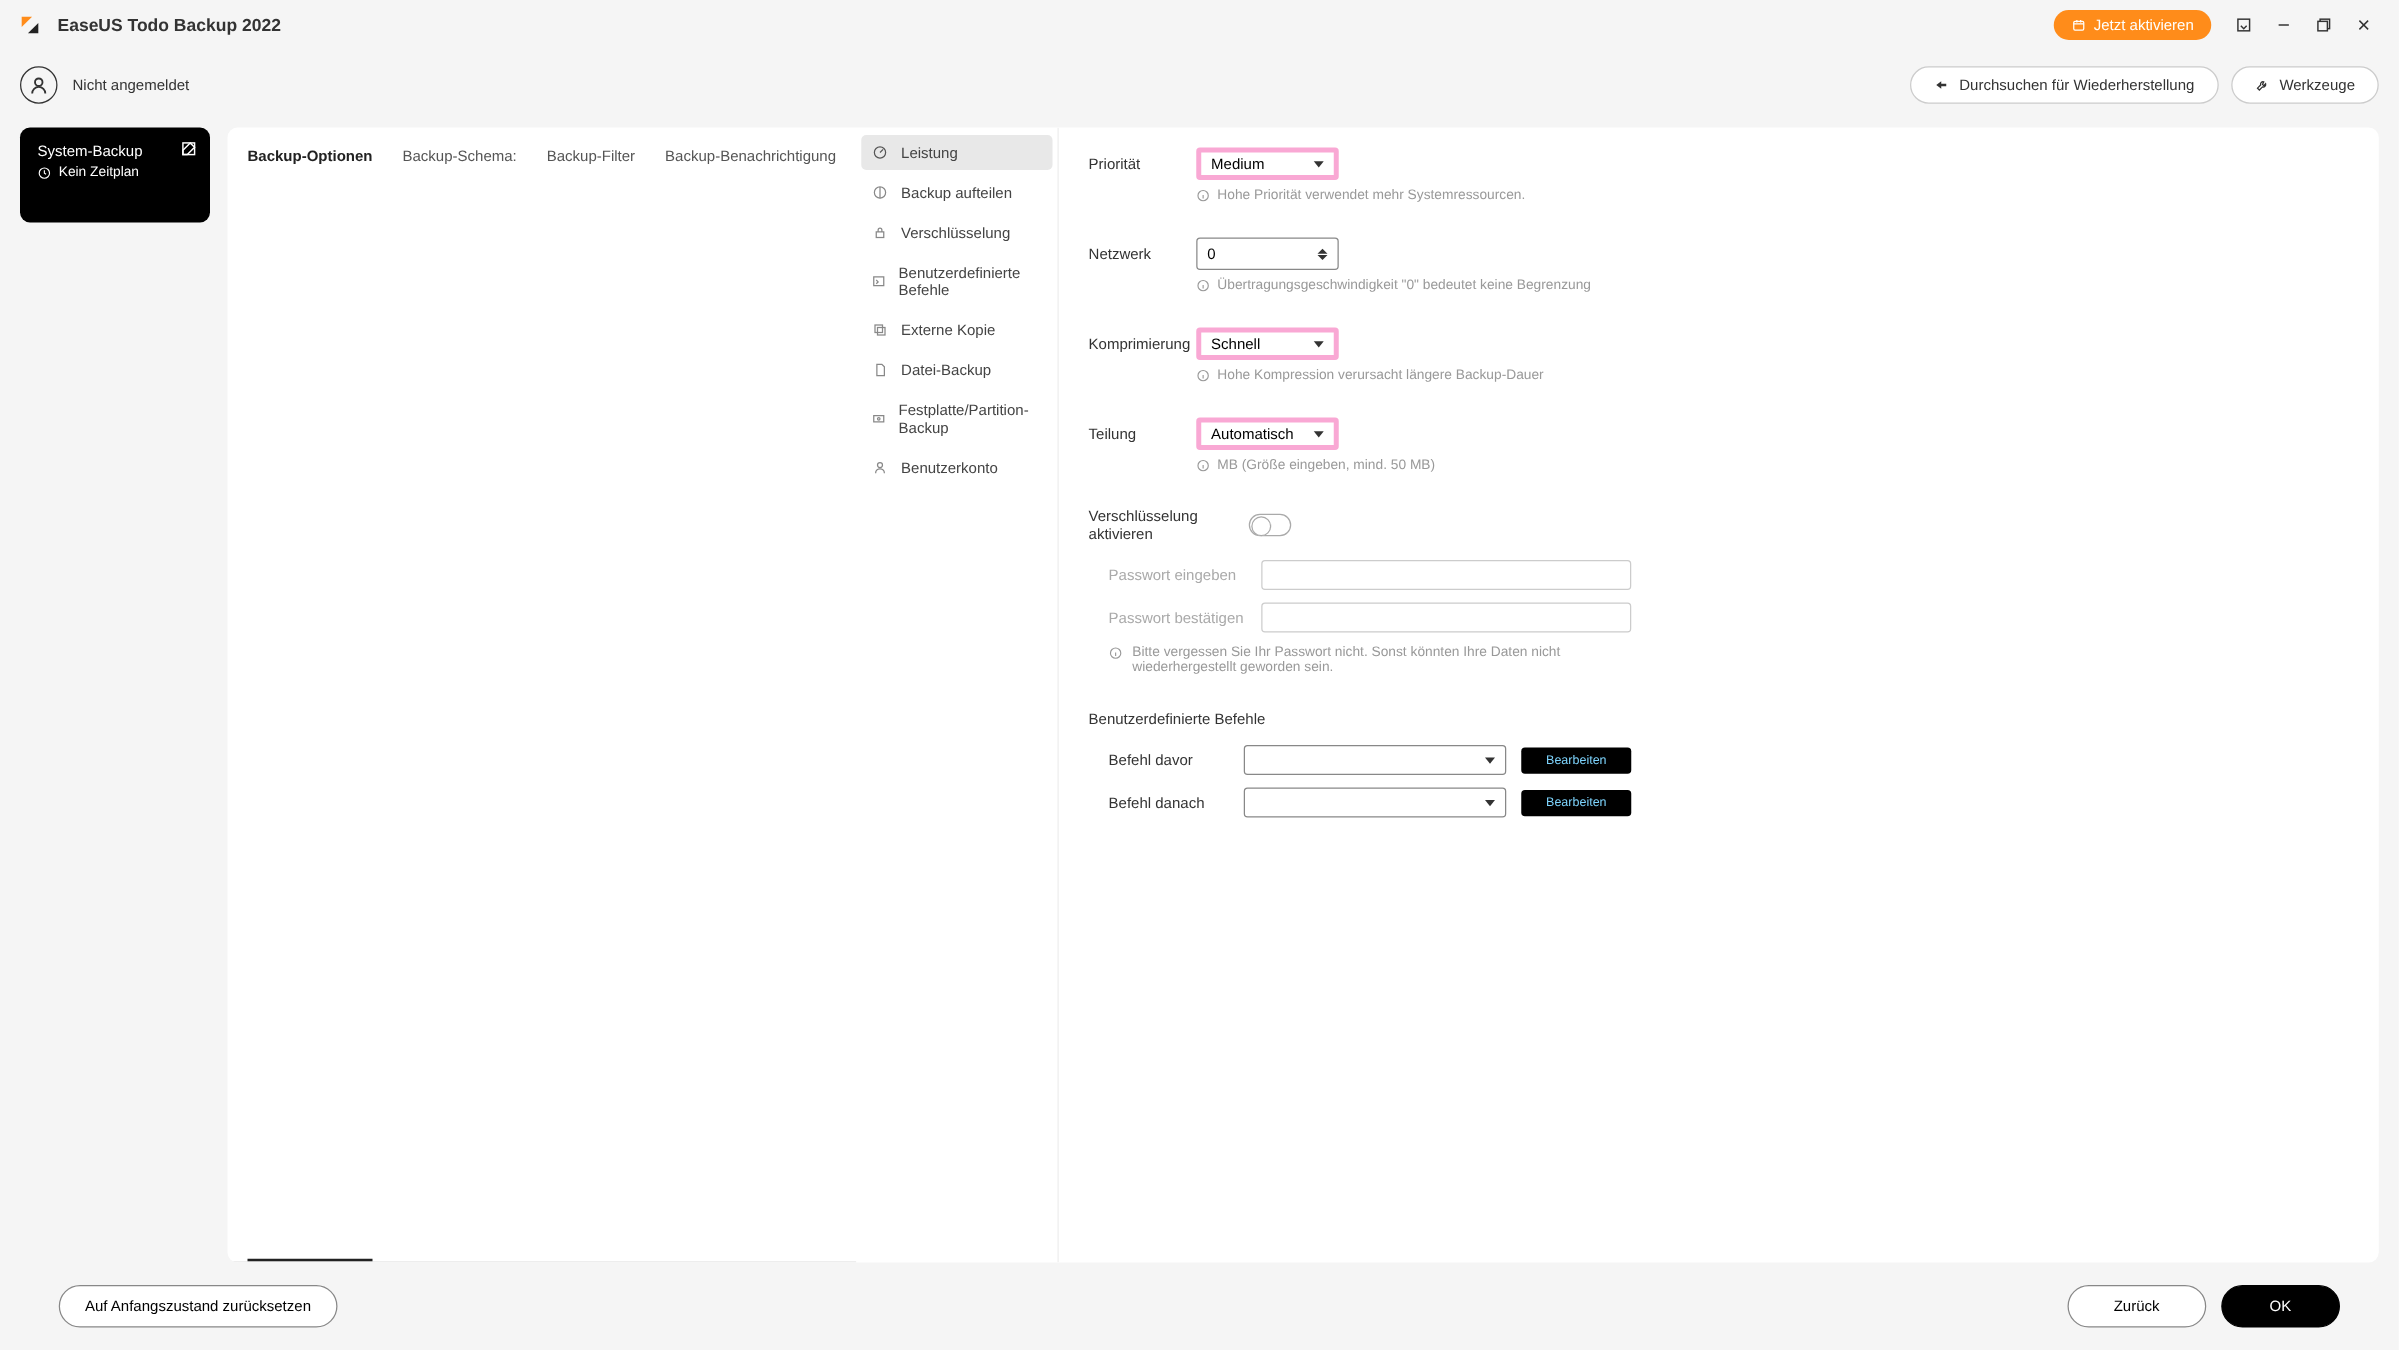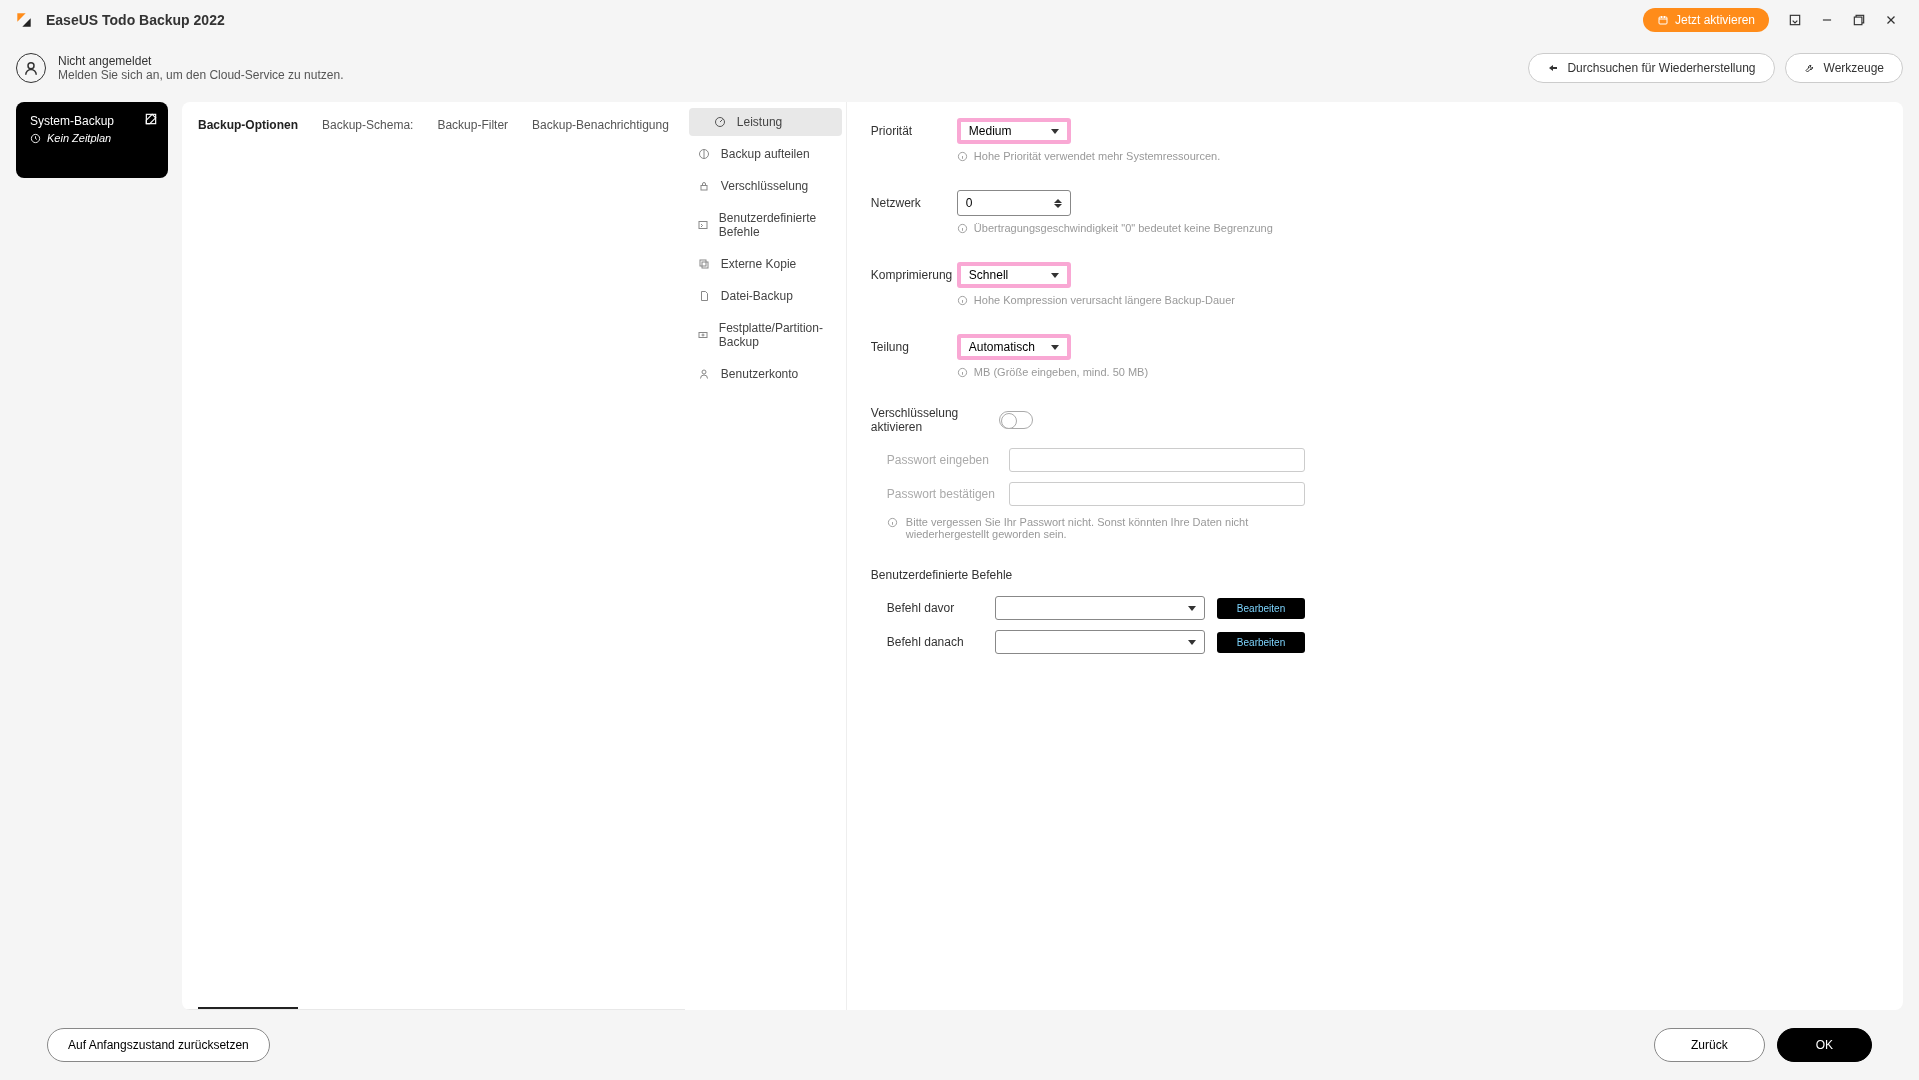--- a/index.html
+++ b/index.html
@@ -17,32 +17,32 @@
 .user-avatar { width: 30px; height: 30px; border: 1.5px solid #333; border-radius: 50%; display: flex; align-items: center; justify-content: center; margin-right: 12px; }
 .user-info { flex: 1; }
 .user-line1 { font-size: 12px; color: #333; font-weight: 500; }
 .user-line2 { font-size: 12px; color: #555; }
 .header-btn { background: #fff; border: 1px solid #ccc; border-radius: 16px; padding: 7px 18px; font-size: 12px; display: flex; align-items: center; gap: 8px; cursor: pointer; margin-left: 10px; color: #333; }
 
 .body-wrap { display: flex; padding: 6px 16px 0 16px; gap: 14px; height: calc(100% - 40px - 56px - 70px); }
 
 .sidebar-card { width: 152px; height: 76px; background: #000; border-radius: 8px; color: #fff; padding: 12px 14px; position: relative; flex-shrink: 0; }
 .sidebar-title { font-size: 12px; font-weight: 500; }
-.sidebar-sub { font-size: 11px; display: flex; align-items: center; gap: 6px; margin-top: 4px; font-style: italic; }
+.sidebar-sub { font-size: 11px; display: flex; align-items: center; gap: 6px; margin-top: 4px; }
 .sidebar-edit { position: absolute; top: 10px; right: 10px; }
 
 .panel { flex: 1; background: #fff; border-radius: 8px; display: flex; overflow: hidden; }
 .tabs { display: flex; gap: 24px; padding: 10px 16px 0 16px; border-bottom: 1px solid #e8e8e8; }
 .tab { font-size: 12px; color: #555; padding: 6px 0 10px 0; cursor: pointer; border-bottom: 2px solid transparent; }
 .tab.active { color: #222; font-weight: 600; border-bottom-color: #222; }
 
 .panel-body { flex: 1; display: flex; overflow: hidden; }
 .subnav { width: 162px; background: #fff; border-right: 1px solid #eee; padding-top: 4px; }
 .subnav-item { padding: 9px 12px; font-size: 12px; color: #444; display: flex; align-items: center; gap: 10px; cursor: pointer; }
-.subnav-item.active { background: #e8e8e8; border-radius: 4px; margin: 2px 4px; padding: 7px 24px; }
+.subnav-item.active { background: #e8e8e8; border-radius: 4px; margin: 2px 4px; padding: 7px 8px; }
 .subnav-icon { width: 14px; height: 14px; display: flex; align-items: center; justify-content: center; }
 
 .content { flex: 1; padding: 16px 24px; overflow-y: auto; }
 .field-group { margin-bottom: 28px; }
 .field-row { display: flex; align-items: center; gap: 8px; }
 .field-label { width: 78px; font-size: 12px; color: #333; flex-shrink: 0; }
 .field-label-wide { width: 120px; font-size: 12px; color: #333; flex-shrink: 0; }
 .select { width: 114px; height: 26px; border: 4px solid #f9a8d4; border-radius: 3px; padding: 0 8px; font-size: 12px; display: flex; align-items: center; justify-content: space-between; background: #fff; cursor: pointer; }
 .select-caret { width: 0; height: 0; border-left: 4px solid transparent; border-right: 4px solid transparent; border-top: 5px solid #333; }
 .number-input { width: 114px; height: 26px; border: 1px solid #888; border-radius: 3px; padding: 0 8px; font-size: 12px; display: flex; align-items: center; justify-content: space-between; background: #fff; }
@@ -119,21 +119,20 @@
 
 <div class="header">
   <div class="user-avatar">
     <svg width="18" height="18" viewBox="0 0 24 24" fill="none" stroke="#333" stroke-width="2">
         <circle cx="12" cy="9" r="4"></circle>
         <path d="M5 21 a7 7 0 0 1 14 0"></path>
       </svg>
   </div>
   <div class="user-info">
     <div class="user-line1">Nicht angemeldet</div>
-    <div class="user-line2">Melden Sie sich an, um den Cloud-Service zu nutzen.</div>
   </div>
   <button class="header-btn">
     <svg width="12" height="12" viewBox="0 0 24 24" fill="#333">
         <path d="M4 12 l8-6 v4 h8 v4 h-8 v4 z"></path>
       </svg>
     <span>Durchsuchen für Wiederherstellung</span>
   </button>
   <button class="header-btn">
     <svg width="12" height="12" viewBox="0 0 24 24" fill="none" stroke="#333" stroke-width="2">
         <path d="M14 7 a4 4 0 0 0-5 5 l-5 5 l3 3 l5-5 a4 4 0 0 0 5-5 l-3 3 l-2-2 z"></path>

